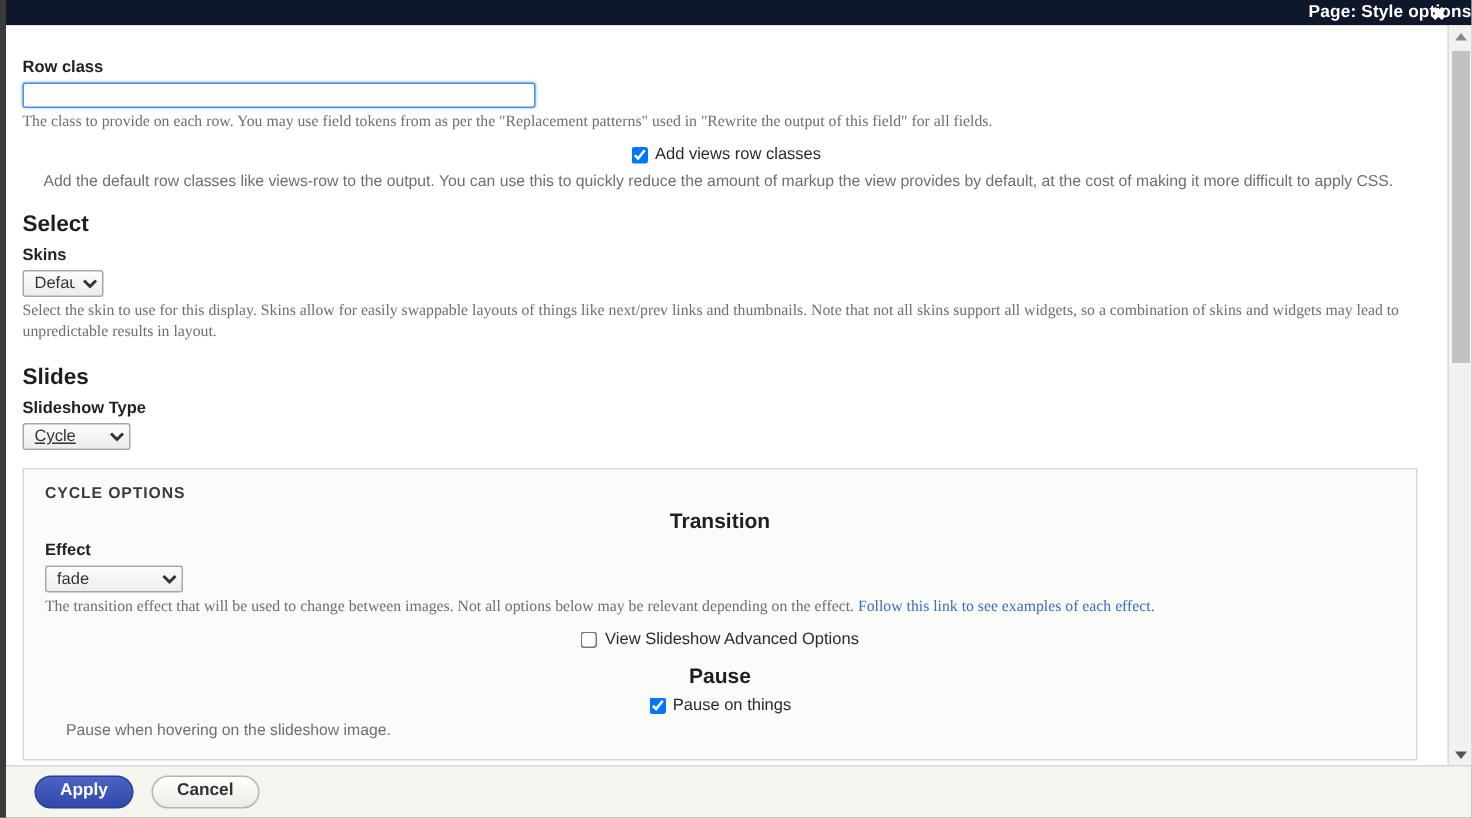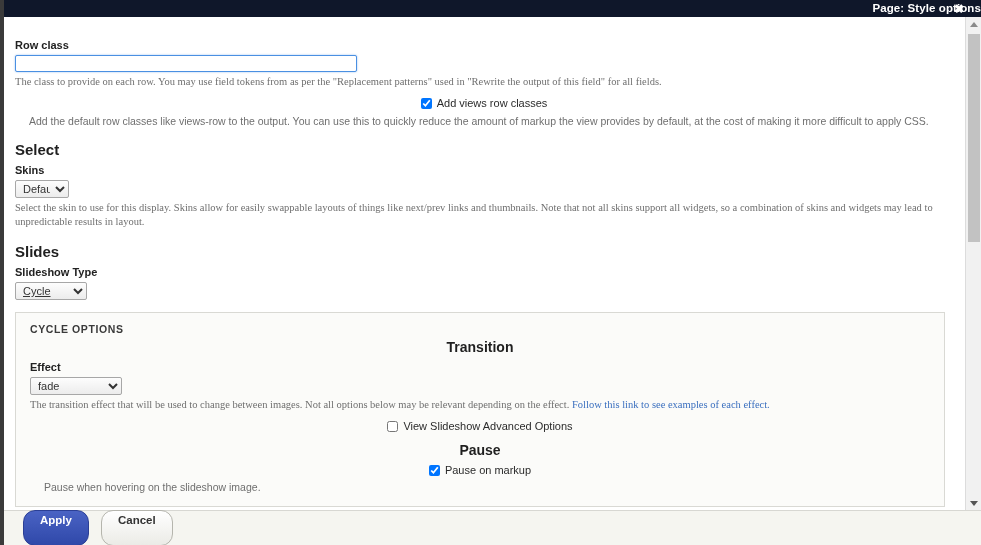--- a/index.html
+++ b/index.html
@@ -127,21 +127,21 @@
     display: flex;
     align-items: center;
     padding-left: 19px;
     gap: 12px;
   }
   .btn {
     font-family: "Liberation Sans", sans-serif;
     font-size: 11.5px;
     font-weight: bold;
     border-radius: 12px;
-    padding: 4px 16px 19px 16px;
+    padding: 4px 16px 5px 16px;
     cursor: pointer;
     line-height: 1;
   }
   .btn-primary {
     background: #3b55b5;
     background: linear-gradient(180deg,#4a63c4 0%, #2f48a9 100%);
     color: #ffffff;
     border: 1px solid #2b3f95;
   }
   .btn-secondary {
@@ -311,21 +311,21 @@
 
           <div class="cbrow">
             <input type="checkbox" style="">
             <label>View Slideshow Advanced Options</label>
           </div>
 
           <h4>Pause</h4>
 
           <div class="cbrow" style="margin-top:4px">
             <input type="checkbox" checked="" style="">
-            <label>Pause on markup</label>
+            <label>Pause on things</label>
           </div>
           <p class="cb-desc">Pause when hovering on the slideshow image.</p>
 
           
 
           
 
           
         </div>
 

